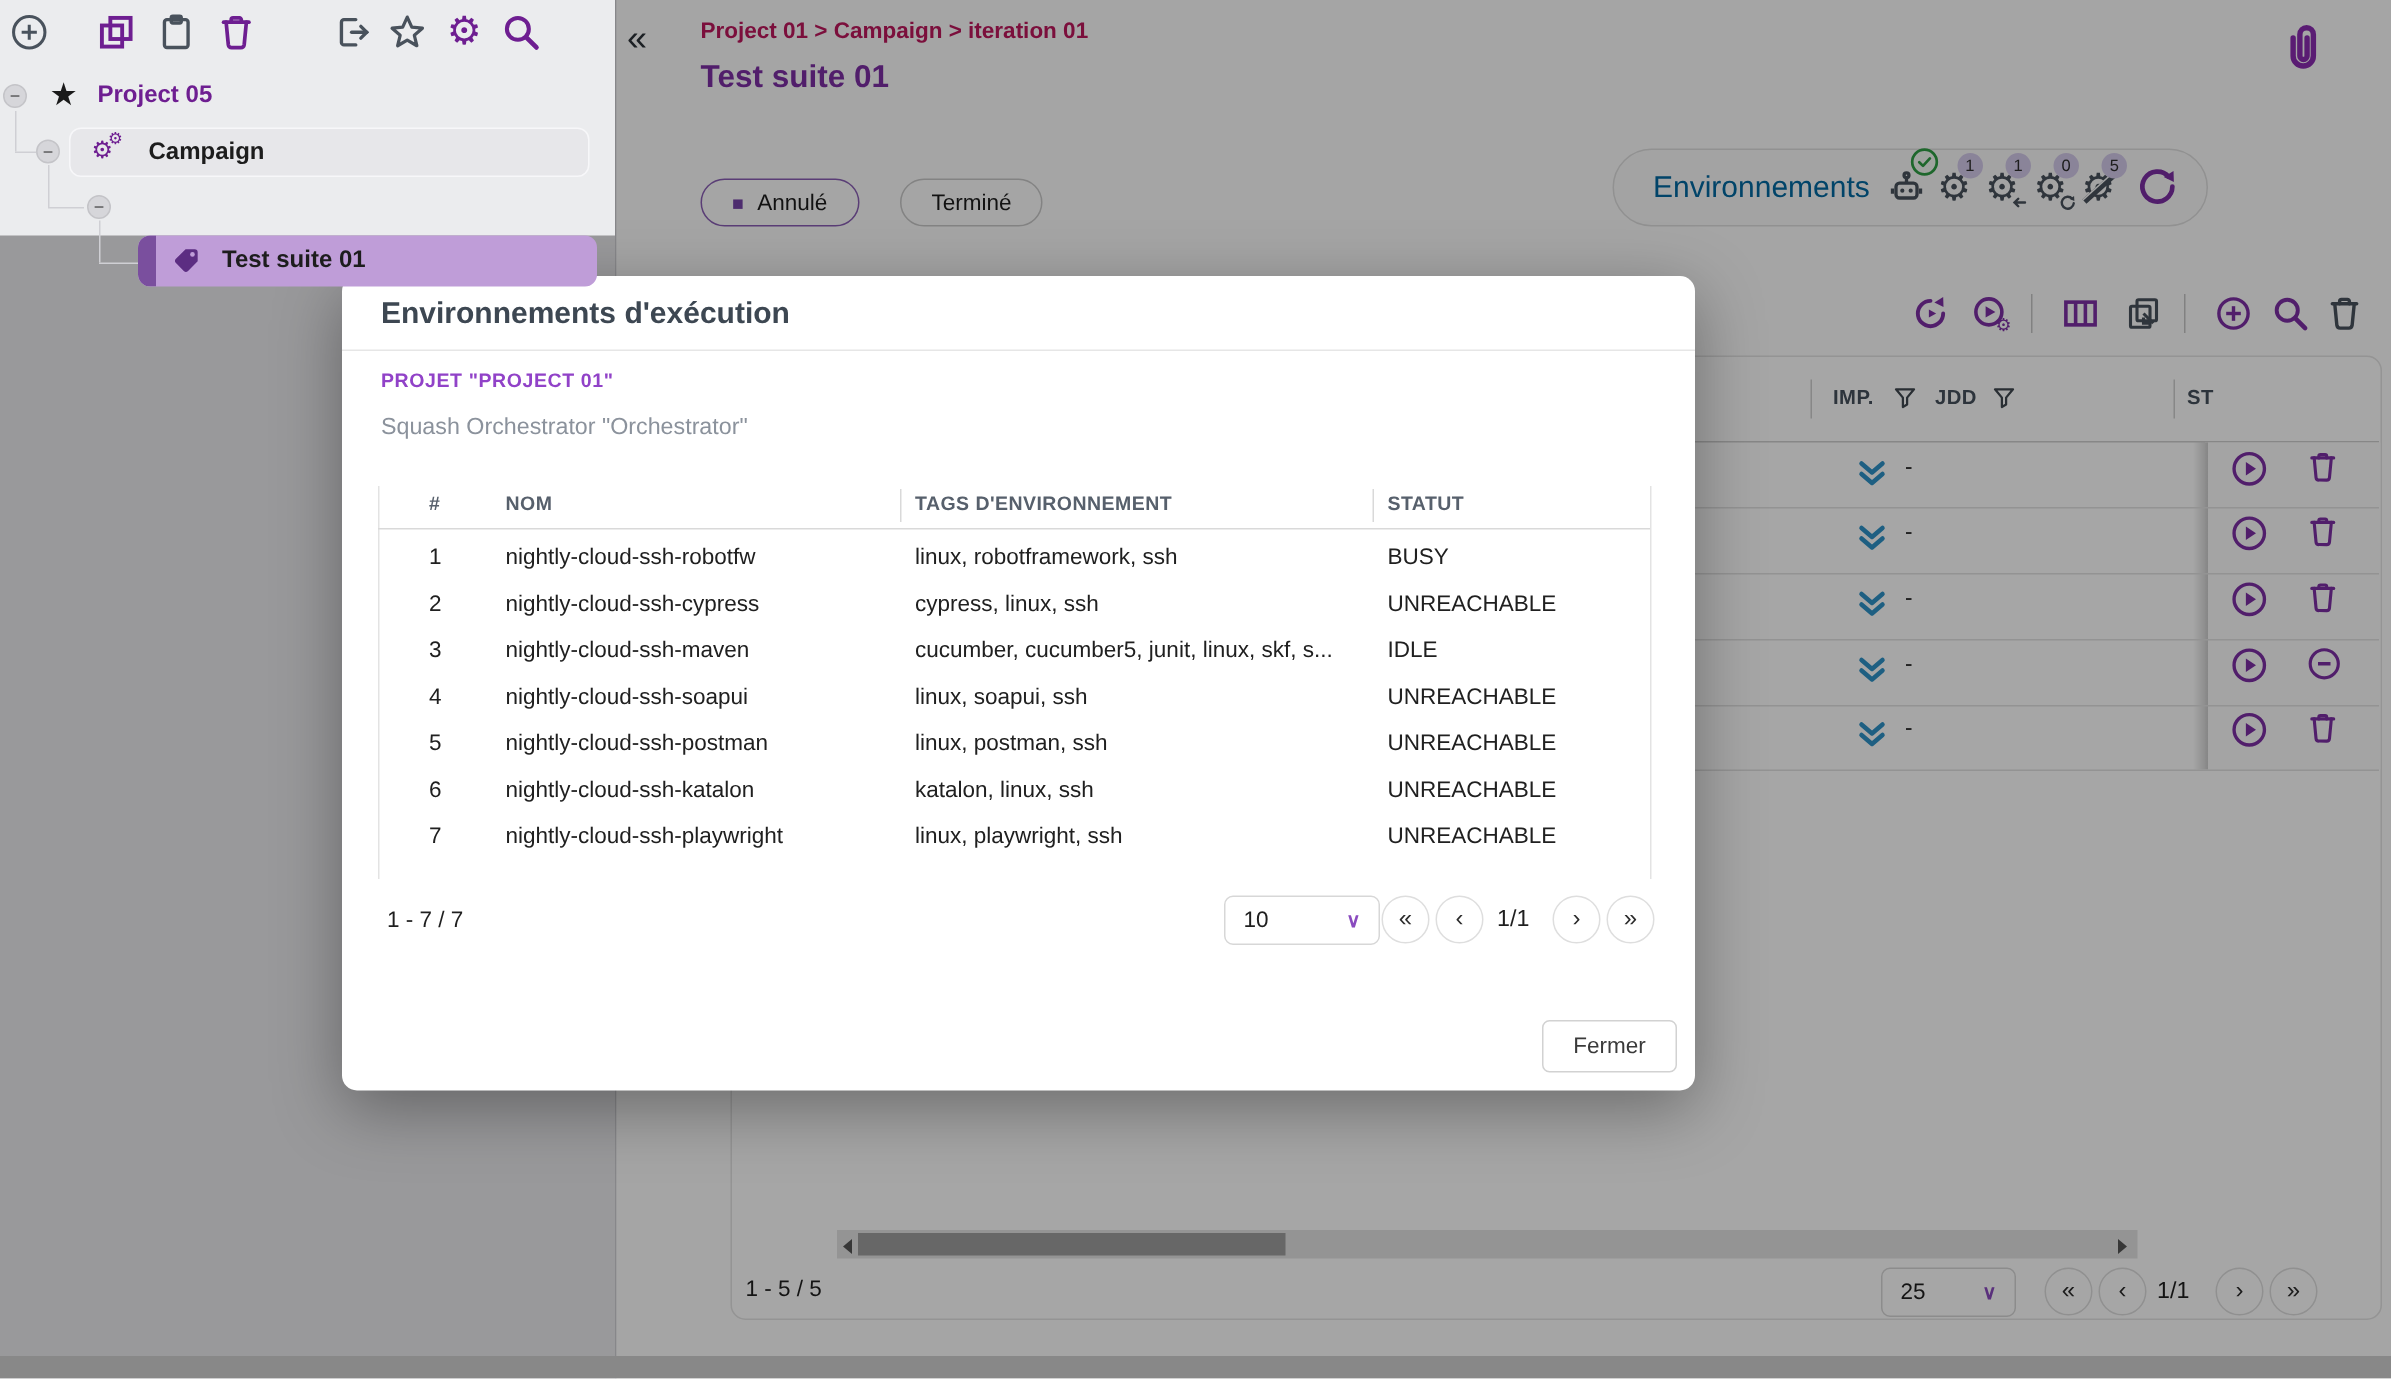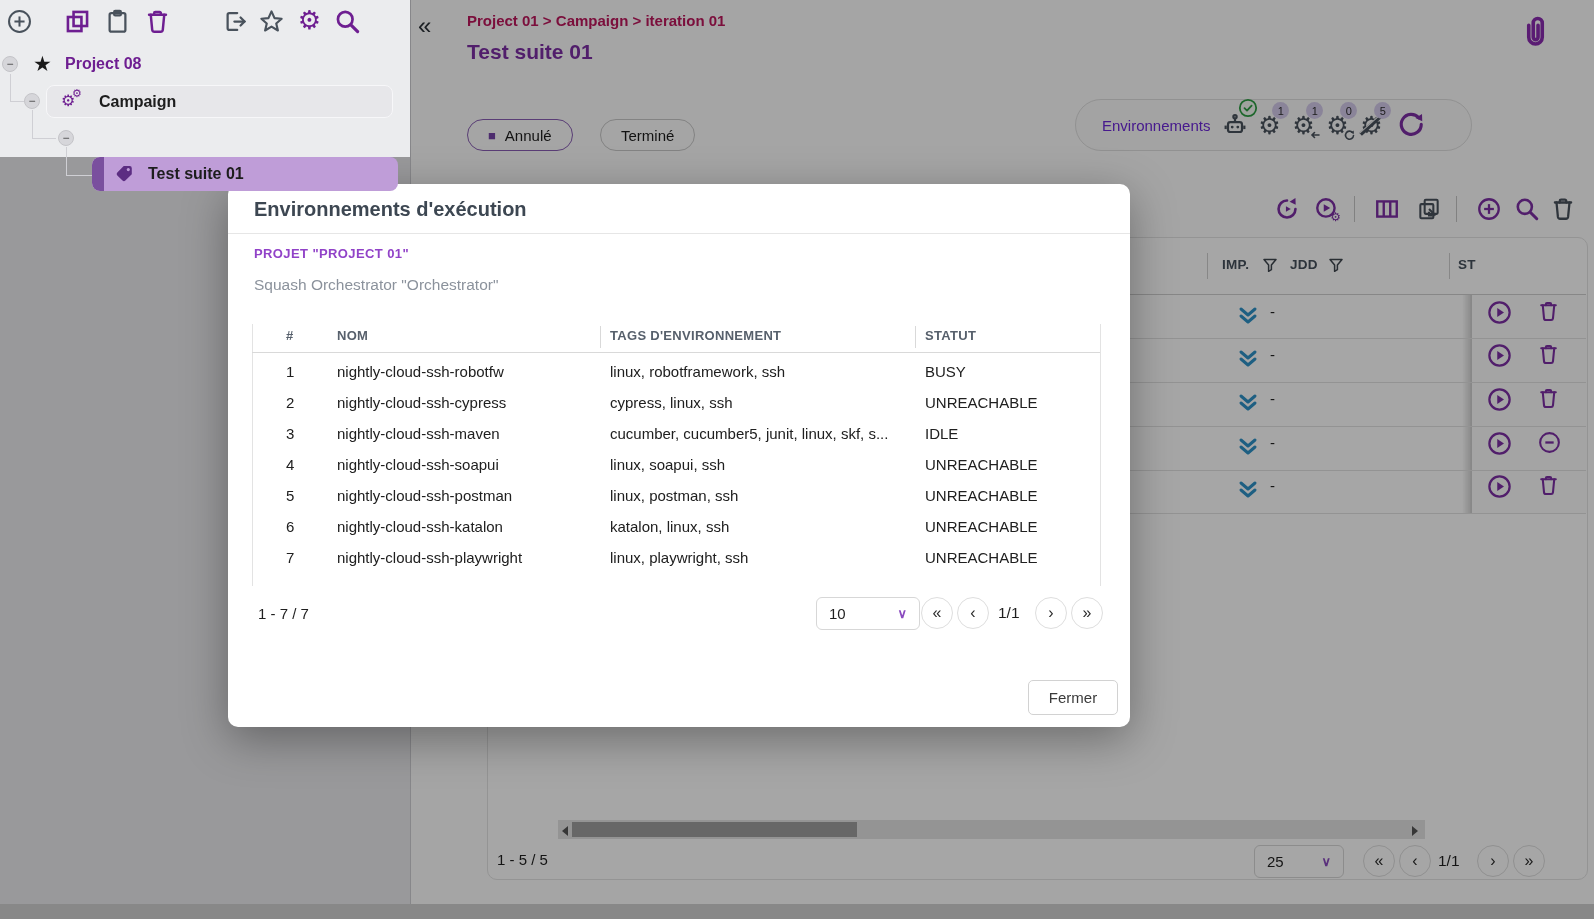--- a/index.html
+++ b/index.html
@@ -21,21 +21,21 @@
   
   .chip{top:119px;height:32px;border-radius:17px;display:flex;align-items:center;gap:9px;
     padding:0 20px;font-size:15px;color:#1d1d1d;background:#fdfdfd;box-sizing:border-box;cursor:pointer;}
   .chip-cancelled{left:467px;border:1.5px solid #8a5fb5;}
   .chip-finished{left:600px;border:1px solid #c9c9c9;text-align:center;}
   .chip-dot{color:#7744aa;font-size:13px;line-height:1;}
 
   
   .env-pill{left:1075px;top:99px;width:397px;height:52px;border-radius:27px;background:#fbfbfb;
     border:1px solid #dfdfdf;display:flex;align-items:center;padding:0 18px 0 26px;box-sizing:border-box;cursor:pointer;}
-  .env-label{font-size:15px;color:#6d28d9;margin-right:8px;}
+  .env-label{font-size:20px;color:#0369a1;margin-right:8px;}
   .env-ic{position:relative;width:34px;height:34px;display:flex;align-items:center;justify-content:center;color:#49525c;}
   .gear-glyph{font-size:25px;line-height:1;color:#49525c;}
   .env-badge{position:absolute;top:-6px;right:-3px;width:17px;height:17px;border-radius:50%;
     background:#d5cbec;color:#2e2e2e;font-size:11px;display:flex;align-items:center;justify-content:center;}
   .robot-badge{position:absolute;top:-10px;right:-6px;width:20px;height:20px;}
   .mini-overlay{position:absolute;right:-1px;bottom:1px;width:12px;height:12px;}
   .gear-slash{position:absolute;left:3px;top:15px;width:28px;height:3px;background:#49525c;
     transform:rotate(-42deg);border-top:1.5px solid #fbfbfb;}
   .env-refresh{width:30px;height:30px;color:#7d2fa5;margin-left:8px;}
 
@@ -474,21 +474,21 @@
 
     <div class="abs conn" style="left:10px;top:74px;width:1px;height:27px;border-left:1px solid #cfcfd4;"></div>
     <div class="abs conn" style="left:10px;top:101px;width:14px;border-top:1px solid #cfcfd4;"></div>
     <div class="abs conn" style="left:32px;top:110px;width:1px;height:28px;border-left:1px solid #cfcfd4;"></div>
     <div class="abs conn" style="left:32px;top:138px;width:24px;border-top:1px solid #cfcfd4;"></div>
     <div class="abs conn" style="left:66px;top:147px;width:1px;height:28px;border-left:1px solid #cfcfd4;"></div>
     <div class="abs conn" style="left:66px;top:175px;width:26px;border-top:1px solid #cfcfd4;"></div>
 
     <div class="abs tree-disc" style="left:2px;top:56px;">−</div>
     <span class="abs star-glyph" style="left:33px;top:53px;">★</span>
-    <span class="abs proj-label" style="left:65px;top:55px;">Project 08</span>
+    <span class="abs proj-label" style="left:65px;top:55px;">Project 05</span>
 
     <div class="abs tree-disc" style="left:24px;top:93px;">−</div>
     <div class="abs tree-row" style="left:46px;top:85px;width:347px;">
       <span class="camp-gears" style="margin-left:14px;">
         <span style="position:absolute;left:0;top:3px;font-size:16px;line-height:1;">⚙</span>
         <span style="position:absolute;left:11px;top:-2px;font-size:11px;line-height:1;">⚙</span>
       </span>
       <span class="tree-label" style="margin-left:12px;font-weight:bold;">Campaign</span>
     </div>
 

